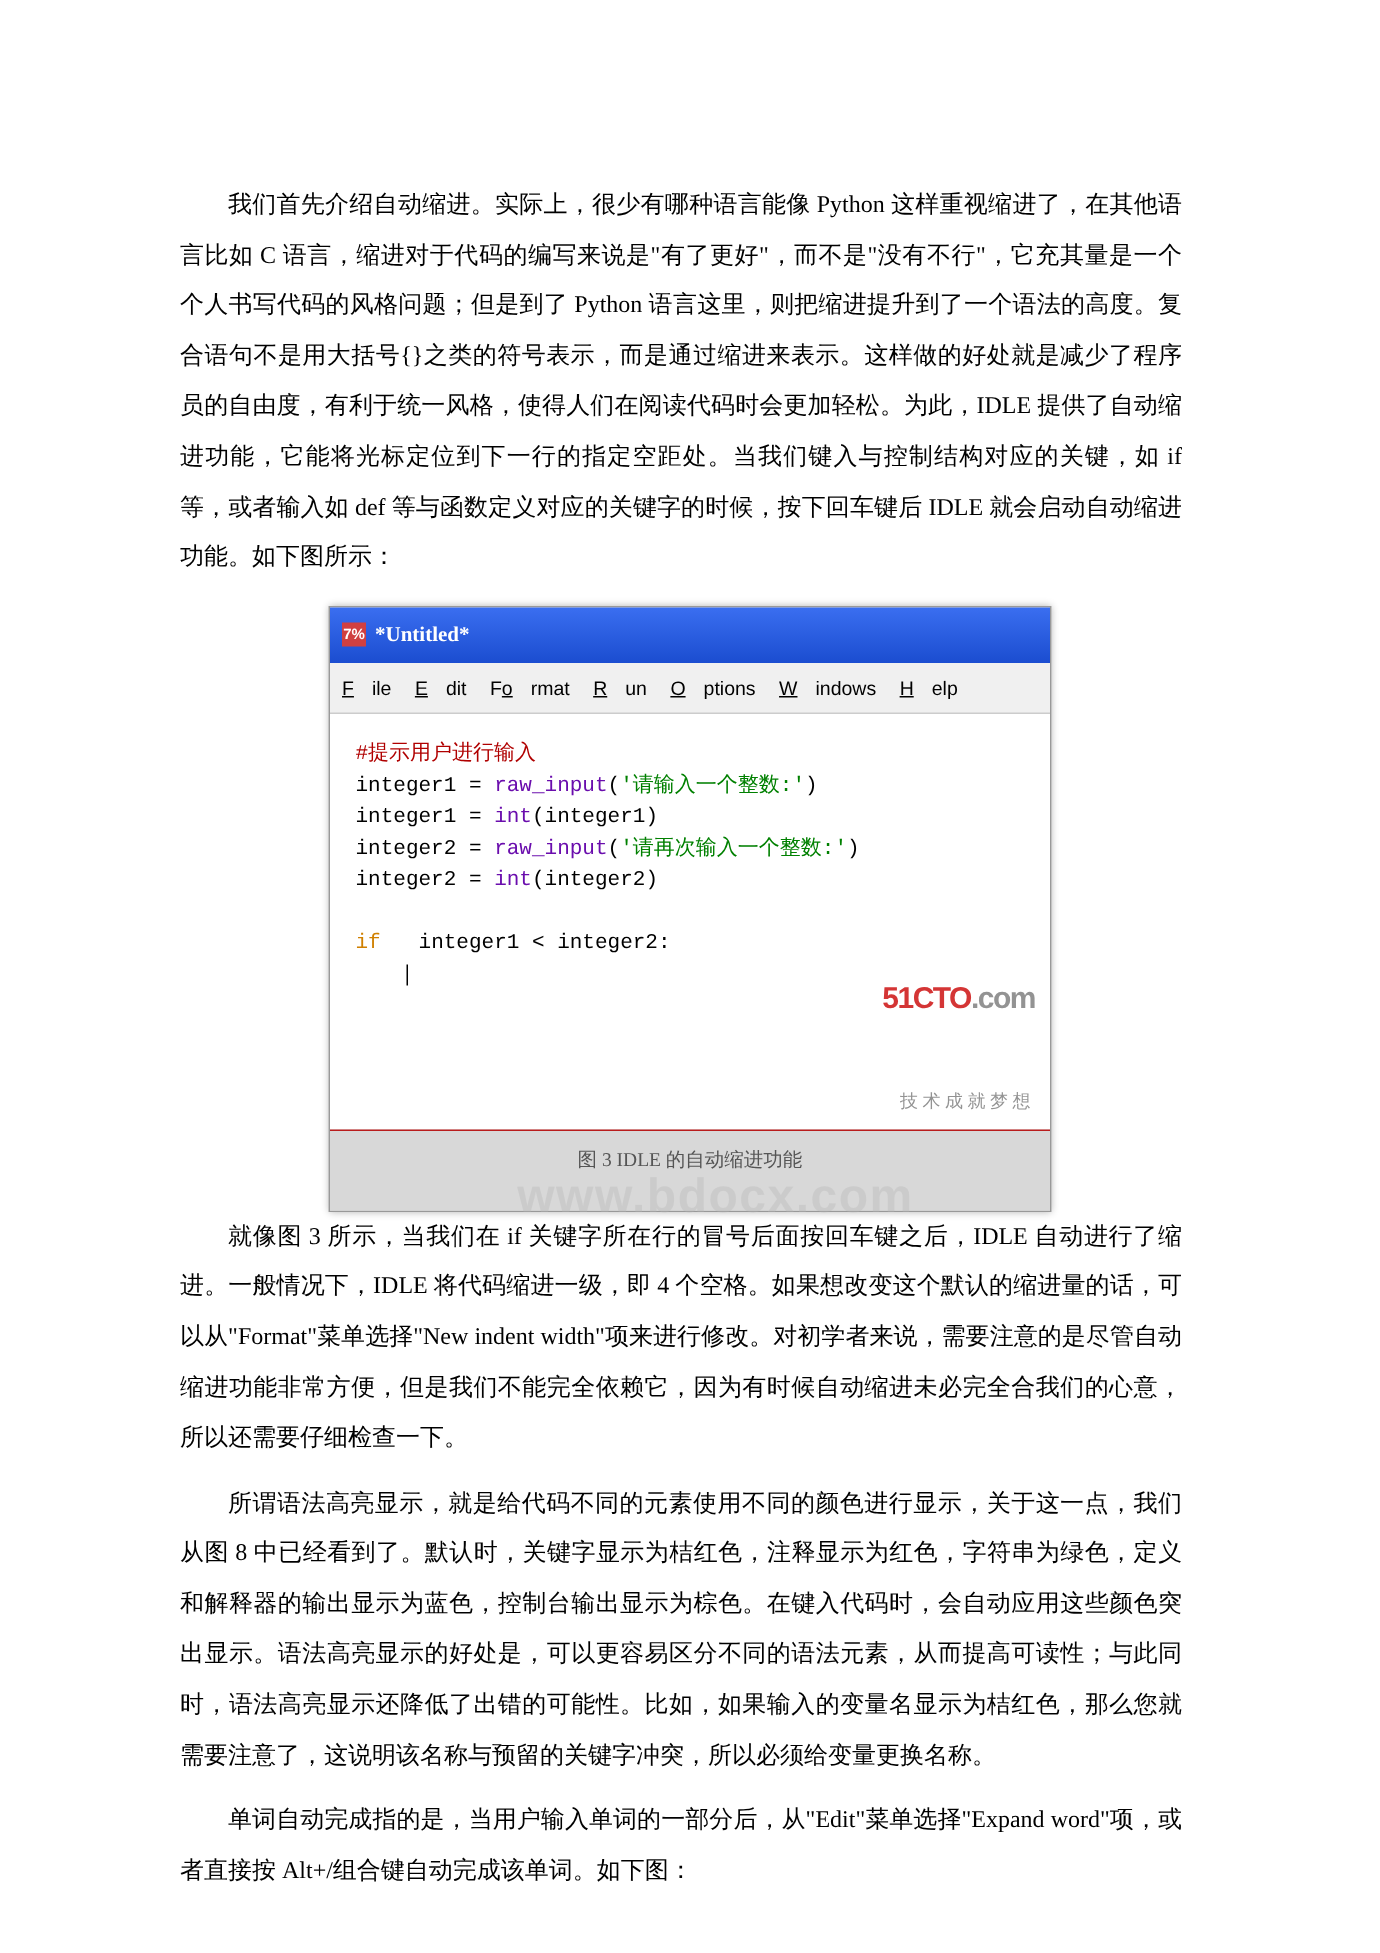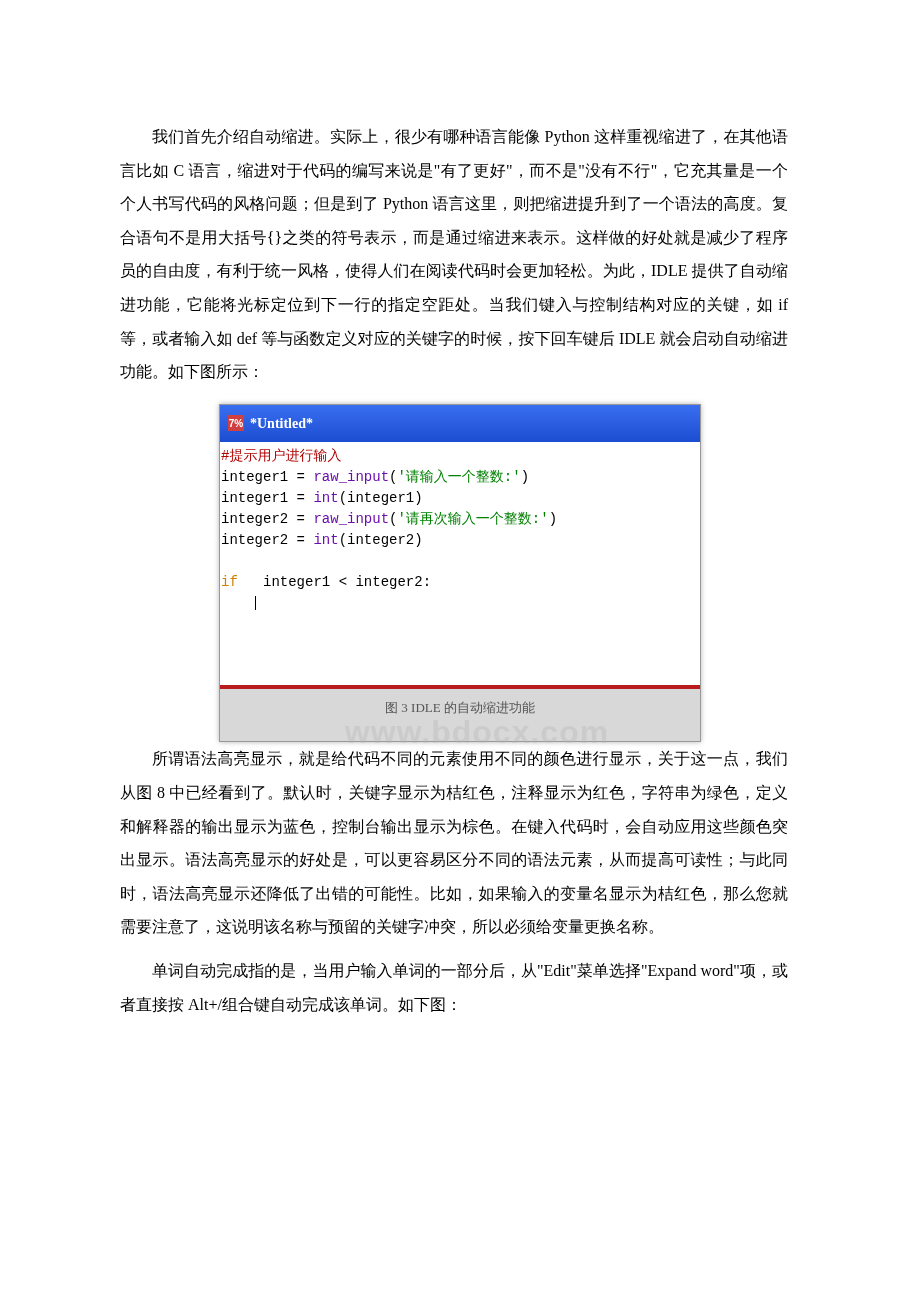--- a/index.html
+++ b/index.html
@@ -53,26 +53,27 @@
     padding: 3px 8px;
     font-size: 13px;
     font-family: Arial, sans-serif;
     border-bottom: 1px solid #ccc;
   }
   .menu-bar span {
     margin-right: 12px;
   }
   .menu-bar .u { text-decoration: underline; }
   .code-area {
-    padding: 4px 8px 50px 1px;
+    padding: 4px 8px 50px 17px;
     font-family: "Courier New", monospace;
     font-size: 14px;
     line-height: 1.5;
     position: relative;
     white-space: pre;
+    margin-top: 13px;
   }
   .c-comment { color: #b00000; }
   .c-kw { color: #d08000; }
   .c-str { color: #008000; }
   .c-func { color: #6a0dad; }
   .c-norm { color: #000; }
   .watermark-logo {
     position: absolute;
     right: 10px;
     top: 120px;
@@ -88,21 +89,21 @@
   }
   .watermark-logo .line1 .gray { color: #888; }
   .watermark-logo .line2 {
     color: #888;
     font-size: 12px;
     letter-spacing: 3px;
     margin-top: 2px;
   }
   .caption-bar {
     background: #d8d8d8;
-    border-top: 4px solid #b91c1c;
+    border-top: 1px solid #b91c1c;
     text-align: center;
     font-size: 13px;
     padding: 5px 0 20px 0;
     color: #555;
     position: relative;
   }
   .watermark-text {
     position: absolute;
     left: 50%;
     transform: translateX(-50%);
@@ -126,30 +127,44 @@
 <body>
 
 <div class="page">
   <p class="para">我们首先介绍自动缩进。实际上，很少有哪种语言能像 Python 这样重视缩进了，在其他语言比如 C 语言，缩进对于代码的编写来说是"有了更好"，而不是"没有不行"，它充其量是一个个人书写代码的风格问题；但是到了 Python 语言这里，则把缩进提升到了一个语法的高度。复合语句不是用大括号{}之类的符号表示，而是通过缩进来表示。这样做的好处就是减少了程序员的自由度，有利于统一风格，使得人们在阅读代码时会更加轻松。为此，IDLE 提供了自动缩进功能，它能将光标定位到下一行的指定空距处。当我们键入与控制结构对应的关键，如 if 等，或者输入如 def 等与函数定义对应的关键字的时候，按下回车键后 IDLE 就会启动自动缩进功能。如下图所示：</p>
 
   <div class="idle-window">
     <div class="title-bar">
       <span class="tk-icon">7%</span>
       <span>*Untitled*</span>
     </div>
+    <div class="menu-bar">
+      <span><span class="u">F</span>ile</span>
+      <span><span class="u">E</span>dit</span>
+      <span>F<span class="u">o</span>rmat</span>
+      <span><span class="u">R</span>un</span>
+      <span><span class="u">O</span>ptions</span>
+      <span><span class="u">W</span>indows</span>
+      <span><span class="u">H</span>elp</span>
+    </div>
     <div class="code-area"><span class="c-comment">#提示用户进行输入</span>
 <span class="c-norm">integer1 = </span><span class="c-func">raw_input</span><span class="c-norm">(</span><span class="c-str">'请输入一个整数:'</span><span class="c-norm">)</span>
 <span class="c-norm">integer1 = </span><span class="c-func">int</span><span class="c-norm">(integer1)</span>
 <span class="c-norm">integer2 = </span><span class="c-func">raw_input</span><span class="c-norm">(</span><span class="c-str">'请再次输入一个整数:'</span><span class="c-norm">)</span>
 <span class="c-norm">integer2 = </span><span class="c-func">int</span><span class="c-norm">(integer2)</span>
 
 <span class="c-kw">if</span><span class="c-norm">   integer1 &lt; integer2:</span>
     <span class="cursor"></span>
+      <div class="watermark-logo">
+        <div class="line1"><span>51CTO</span><span class="gray">.com</span></div>
+        <div class="line2">技术成就梦想</div>
+      </div>
     </div>
     <div class="caption-bar">
       <span>图 3    IDLE 的自动缩进功能</span>
       <span class="watermark-text">www.bdocx.com</span>
     </div>
   </div>
 
+  <p class="para">就像图 3 所示，当我们在 if 关键字所在行的冒号后面按回车键之后，IDLE 自动进行了缩进。一般情况下，IDLE 将代码缩进一级，即 4 个空格。如果想改变这个默认的缩进量的话，可以从"Format"菜单选择"New indent width"项来进行修改。对初学者来说，需要注意的是尽管自动缩进功能非常方便，但是我们不能完全依赖它，因为有时候自动缩进未必完全合我们的心意，所以还需要仔细检查一下。</p>
   <p class="para">所谓语法高亮显示，就是给代码不同的元素使用不同的颜色进行显示，关于这一点，我们从图 8 中已经看到了。默认时，关键字显示为桔红色，注释显示为红色，字符串为绿色，定义和解释器的输出显示为蓝色，控制台输出显示为棕色。在键入代码时，会自动应用这些颜色突出显示。语法高亮显示的好处是，可以更容易区分不同的语法元素，从而提高可读性；与此同时，语法高亮显示还降低了出错的可能性。比如，如果输入的变量名显示为桔红色，那么您就需要注意了，这说明该名称与预留的关键字冲突，所以必须给变量更换名称。</p>
   <p class="para">单词自动完成指的是，当用户输入单词的一部分后，从"Edit"菜单选择"Expand word"项，或者直接按 Alt+/组合键自动完成该单词。如下图：</p>
 </div>
 
 </body></html>

